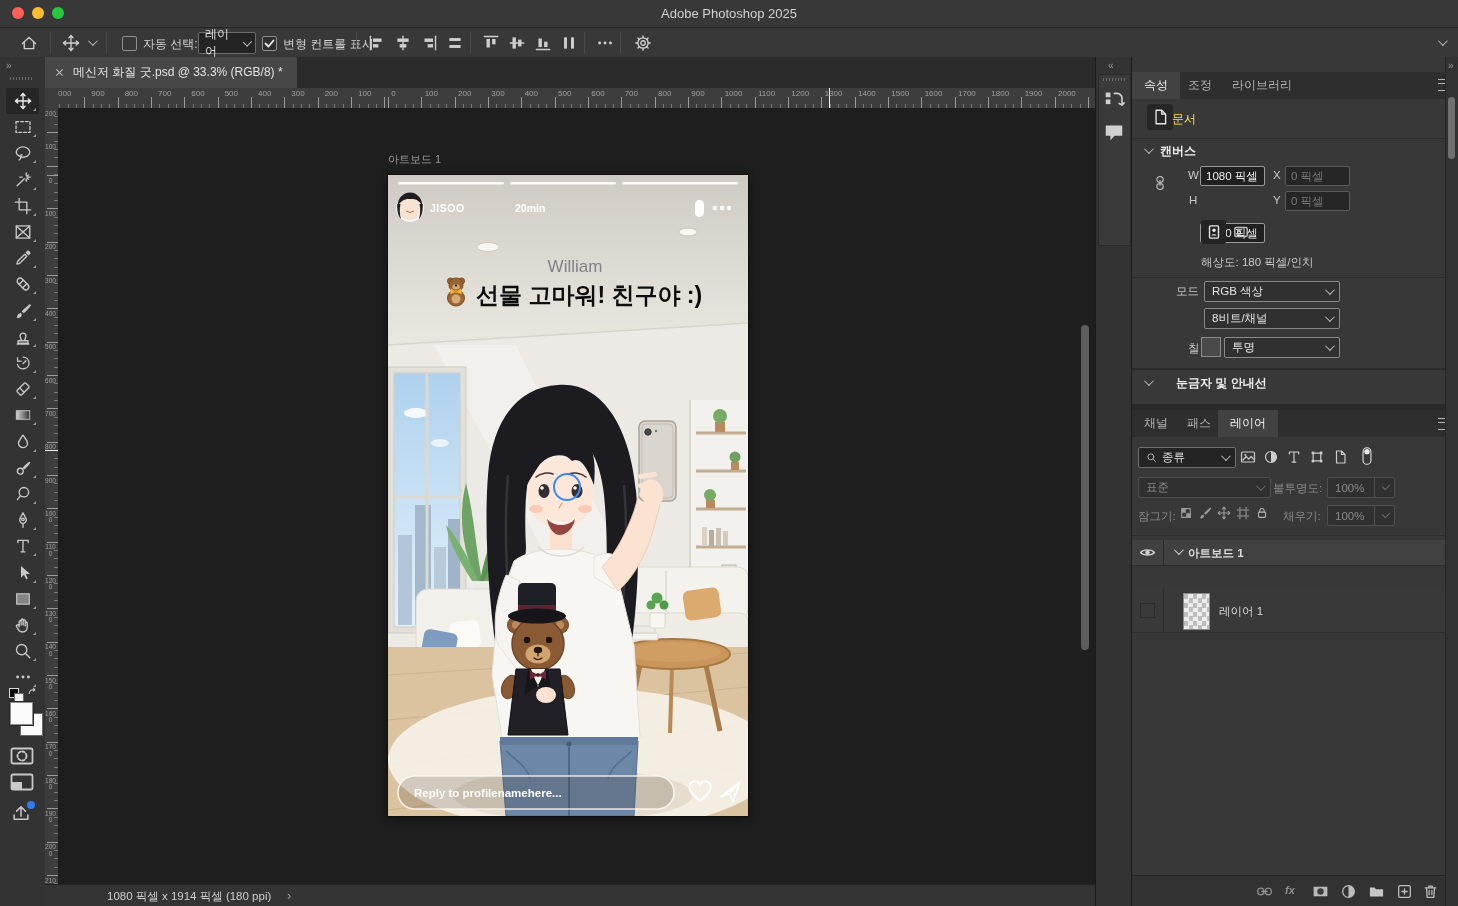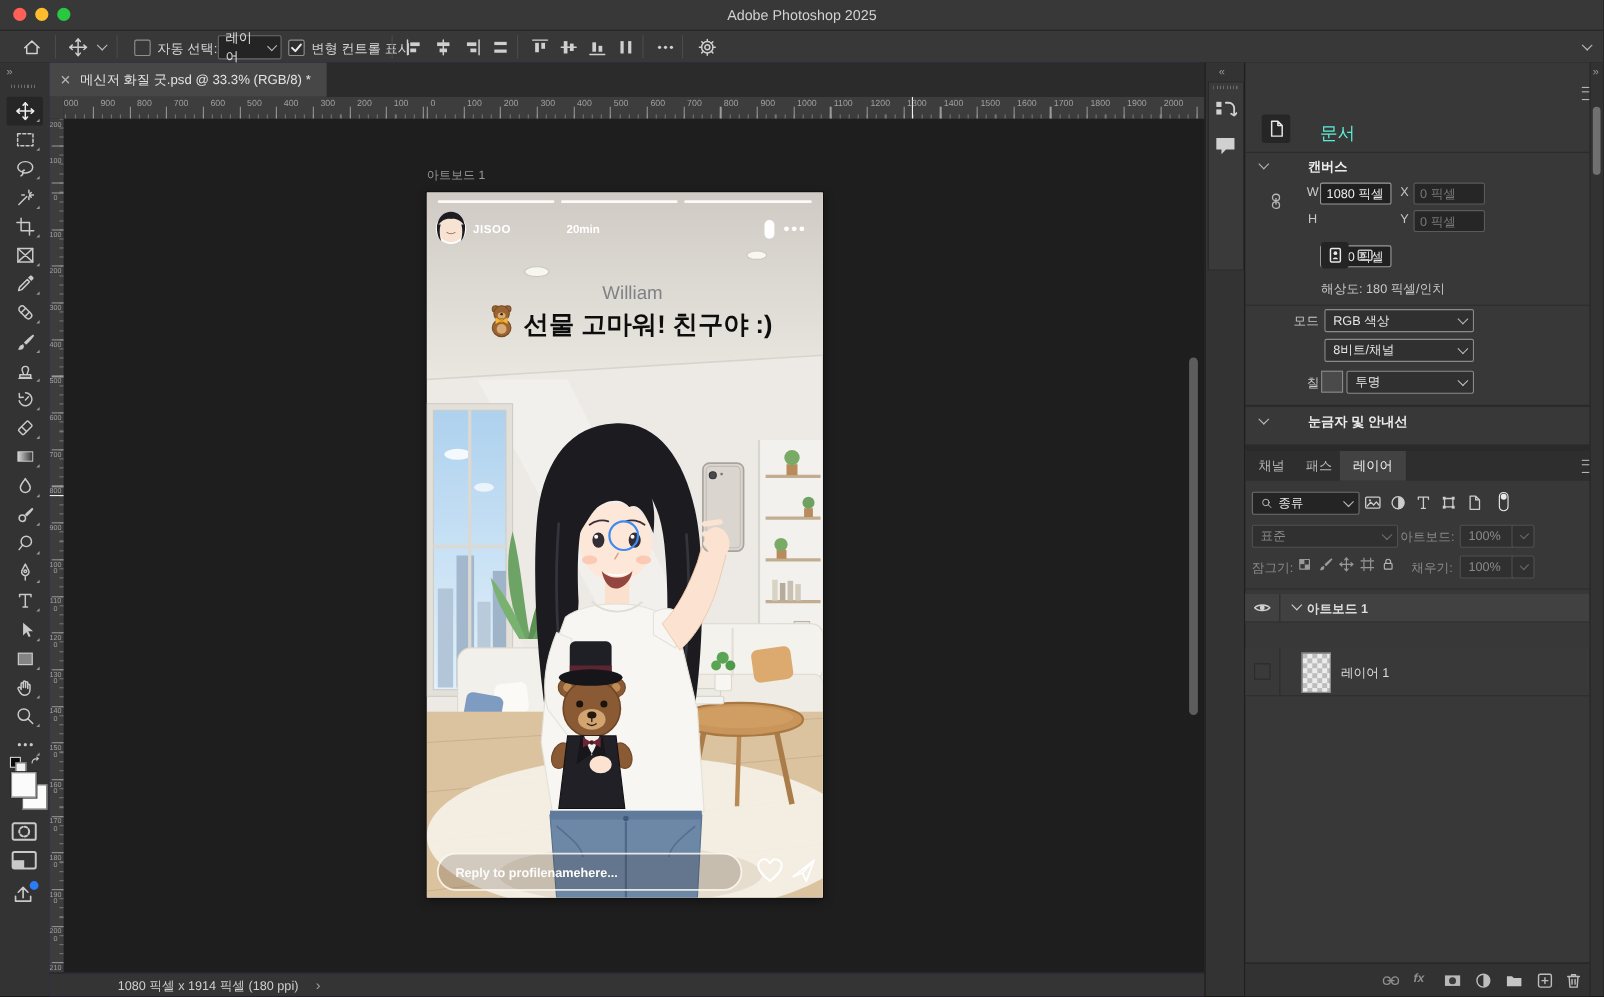--- a/index.html
+++ b/index.html
@@ -70,21 +70,21 @@
   .dock-ic{left:4px;width:22px;height:22px;color:#d0d0d0;}
 
   
   #rightpanel{left:1131px;top:57px;width:314px;height:849px;background:#383838;border-left:1px solid #1c1c1c;overflow:visible;}
   .tabstrip{left:0;width:314px;height:27px;background:#2e2e2e;}
   .ptab{position:absolute;top:0;height:27px;display:flex;align-items:center;padding:0 12px;font-size:12px;color:#b5b5b5;}
   .ptab.on{background:#424242;color:#f0f0f0;}
   .menu-ic{width:14px;height:10px;border-top:1.6px solid #b5b5b5;border-bottom:1.6px solid #b5b5b5;}
   .menu-ic::after{content:"";display:block;margin-top:2.6px;border-top:1.6px solid #b5b5b5;}
   .plabel{font-size:11.5px;color:#c9c9c9;white-space:nowrap;}
-  .phead{font-size:12px;font-weight:bold;color:#ececec;white-space:nowrap;margin-left:29px;}
+  .phead{font-size:12px;font-weight:bold;color:#ececec;white-space:nowrap;}
   .pfield{background:#202020;border:1px solid #9a9a9a;border-radius:2px;color:#ececec;font-size:11.5px;
           font-family:"Liberation Sans",sans-serif;padding:0 5px;height:18px;}
   .pfield:disabled,.pfield.dis{border-color:#5a5a5a;color:#787878;background:#262626;}
   .pselect{position:absolute;background:#303030;border:1px solid #8a8a8a;border-radius:2px;height:19px;
            display:flex;align-items:center;justify-content:space-between;padding:0 7px;font-size:11.5px;color:#e6e6e6;}
   .pselect.dis{border-color:#4f4f4f;color:#8a8a8a;}
   .sect-div{left:0;width:314px;height:1px;background:#2c2c2c;}
   .lrow{position:absolute;left:0;width:314px;border-bottom:1px solid #2d2d2d;background:#393939;}
   .eyecol{position:absolute;left:0;top:0;width:31px;height:100%;border-right:1px solid #2c2c2c;display:flex;align-items:center;justify-content:center;}
   .eye-ic{width:17px;height:17px;color:#d2d2d2;}
@@ -921,30 +921,41 @@
       <div class="dock-ic abs" style="top:46px">
           <svg class="ti" style="width:22px;height:22px" viewBox="0 0 16 16">
             <use href="#ic-comment"></use>
           </svg>
         </div>
     </div>
   </div>
 
   <div id="rightpanel" class="abs">
 
+    <div class="tabstrip abs" style="top:15px">
+      <div class="ptab on" style="left:0">
+          <span>속성</span>
+        </div>
+      <div class="ptab" style="left:44px">
+          <span>조정</span>
+        </div>
+      <div class="ptab" style="left:88px">
+          <span>라이브러리</span>
+        </div>
+    </div>
     <div class="abs" style="left:306px;top:22px">
         <div class="menu-ic"></div>
       </div>
 
     <div class="abs" style="left:15px;top:47px;width:26px;height:26px;background:#262626;border-radius:3px;display:flex;align-items:center;justify-content:center;color:#e6e6e6">
       <svg class="ti" viewBox="0 0 16 16">
           <use href="#ic-docpage"></use>
         </svg>
     </div>
-    <span class="plabel abs" style="left:68px;top:54px;font-size:16px;color:#5eead4">문서</span>
+    <span class="plabel abs" style="left:40px;top:54px;font-size:12px;color:#fde047">문서</span>
     <div class="sect-div abs" style="top:81px"></div>
 
     <span class="chv abs" style="left:12px;top:90px"></span>
     <span class="phead abs" style="left:28px;top:86px">캔버스</span>
 
     <div class="abs" style="left:20px;top:110px;color:#b5b5b5">
         <svg width="16" height="32" viewBox="0 0 16 16">
           <use href="#ic-chainlink"></use>
         </svg>
       </div>
@@ -981,21 +992,21 @@
     </div>
     <span class="plabel abs" style="left:56px;top:284px">칠</span>
     <div class="abs" style="left:69px;top:280px;width:18px;height:18px;background:#4a4a4a;border:1px solid #8a8a8a"></div>
     <div class="pselect" style="left:92px;top:280px;width:100px">
       <span>투명</span>
         <span class="chv"></span>
     </div>
     <div class="sect-div abs" style="top:311px;height:2px;background:#2a2a2a"></div>
 
     <span class="chv abs" style="left:12px;top:322px"></span>
-    <span class="phead abs" style="left:28px;top:318px">눈금자 및 안내선</span>
+    <span class="phead abs" style="left:44px;top:318px">눈금자 및 안내선</span>
     <div class="sect-div abs" style="top:347px;height:6px;background:#2a2a2a"></div>
 
     <div class="tabstrip abs" style="top:353px">
       <div class="ptab" style="left:0">
           <span>채널</span>
         </div>
       <div class="ptab" style="left:43px">
           <span>패스</span>
         </div>
       <div class="ptab on" style="left:86px">
@@ -1041,21 +1052,21 @@
     <div class="abs" style="left:228px;top:388px;color:#e8e8e8">
         <svg style="width:14px;height:22px" viewBox="0 0 16 24">
           <use href="#ic-toggle"></use>
         </svg>
       </div>
 
     <div class="pselect dis" style="left:6px;top:420px;width:117px">
       <span>표준</span>
         <span class="chv" style="border-color:#6a6a6a"></span>
     </div>
-    <span class="plabel abs" style="left:141px;top:424px;color:#8a8a8a">아트보드:</span>
+    <span class="plabel abs" style="left:141px;top:424px;color:#8a8a8a">불투명도:</span>
     <div class="pselect dis" style="left:195px;top:420px;width:34px">
         <span>100%</span>
       </div>
     <div class="pselect dis" style="left:242px;top:420px;width:5px">
         <span class="chv" style="border-color:#6a6a6a"></span>
       </div>
 
     <span class="plabel abs" style="left:6px;top:452px;color:#8a8a8a">잠그기:</span>
     <div class="abs" style="left:47px;top:449px;color:#9a9a9a">
         <svg class="ti" style="width:14px;height:14px" viewBox="0 0 16 16">

